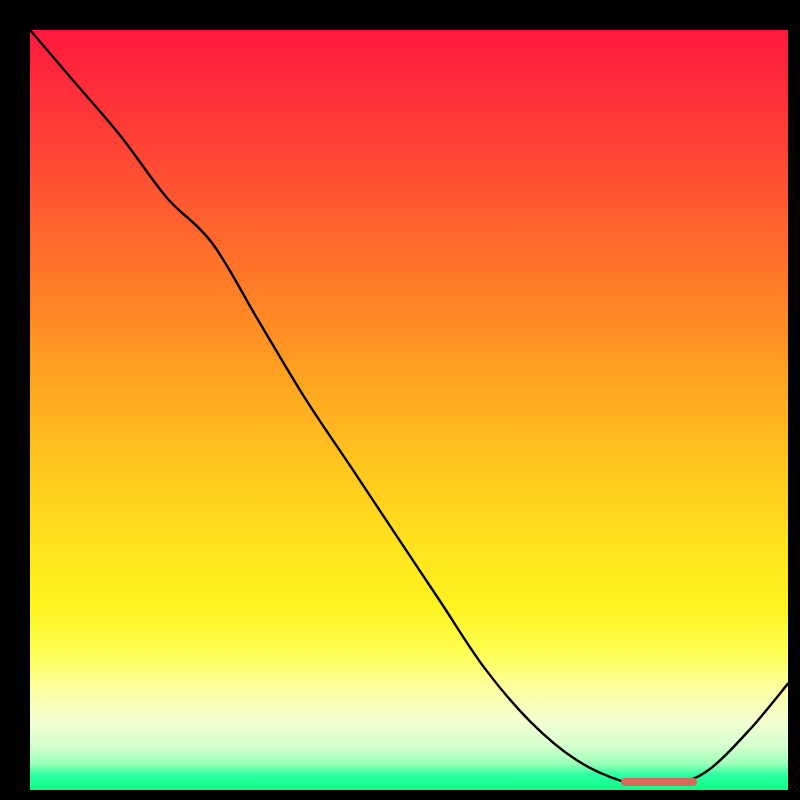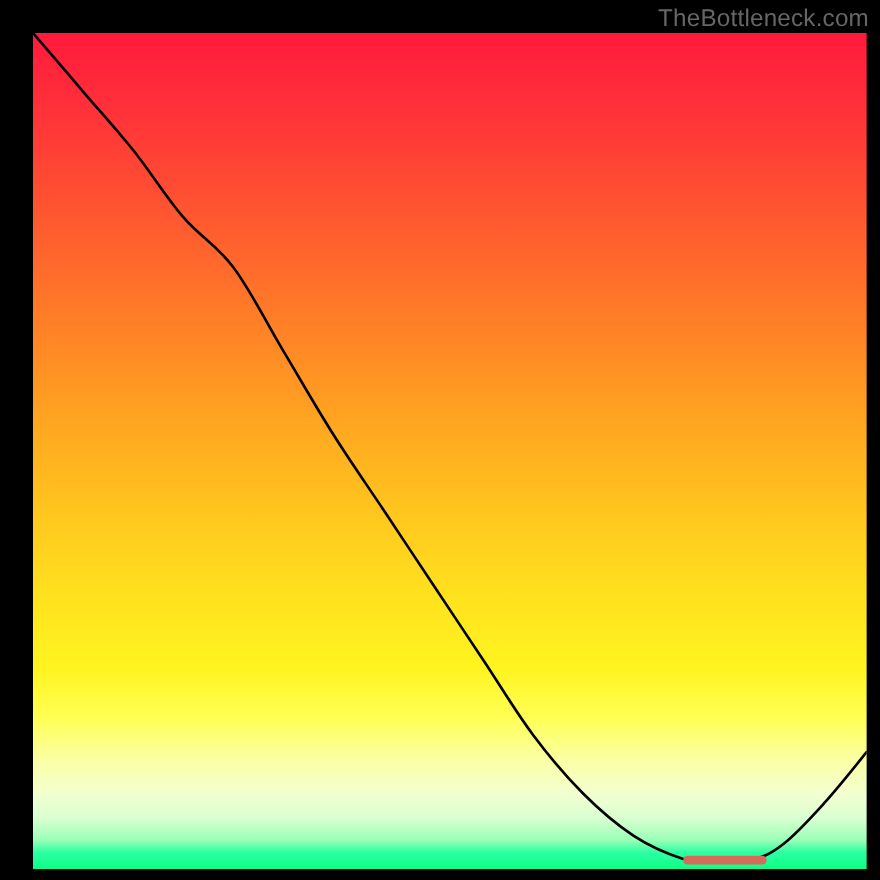--- a/index.html
+++ b/index.html
@@ -67,21 +67,20 @@
     z-index: 5;
     height: 8px;
     border-radius: 4px;
     background: #d66b5b;
   }
 </style>
 </head>
 <body>
 
 <div class="chart-container">
-  <div class="watermark">TheBottleneck.com</div>
 
   <div class="plot-area">
     <div class="gradient-bg"></div>
 
     <svg class="curve-layer" viewBox="0 0 758 760" preserveAspectRatio="none">
       <path id="curve-path" fill="none" stroke="#000000" stroke-width="2.4" stroke-linecap="round" stroke-linejoin="round" d="M 0.0 0.0 C 8.2 9.6, 29.1 34.0, 45.5 53.2 C 61.9 72.4, 74.6 85.9, 91.0 106.4 C 107.3 126.9, 120.1 148.0, 136.4 167.2 C 152.8 186.4, 165.5 190.9, 181.9 212.8 C 198.3 234.7, 211.0 261.4, 227.4 288.8 C 243.8 316.2, 256.5 338.8, 272.9 364.8 C 289.3 390.8, 302.0 408.6, 318.4 433.2 C 334.7 457.8, 347.5 477.0, 363.8 501.6 C 380.2 526.2, 392.9 545.4, 409.3 570.0 C 425.7 594.6, 438.4 616.5, 454.8 638.4 C 471.2 660.3, 483.9 675.2, 500.3 691.6 C 516.7 708.0, 529.4 718.9, 545.8 729.6 C 562.1 740.3, 577.6 746.5, 591.2 750.9 C 604.9 755.3, 610.6 753.6, 621.6 753.9 C 632.5 754.2, 641.0 755.4, 651.9 752.4 C 662.8 749.4, 669.9 746.8, 682.2 737.2 C 694.5 727.6, 706.5 714.2, 720.1 699.2 C 733.7 684.2, 751.2 661.8, 758.0 653.6"></path>
     </svg>
 
     <div class="marker" id="dip-marker" style="left: 591.24px; width: 75.8px; top: 748.4px; background: rgb(214, 107, 91);"></div>
   </div>

